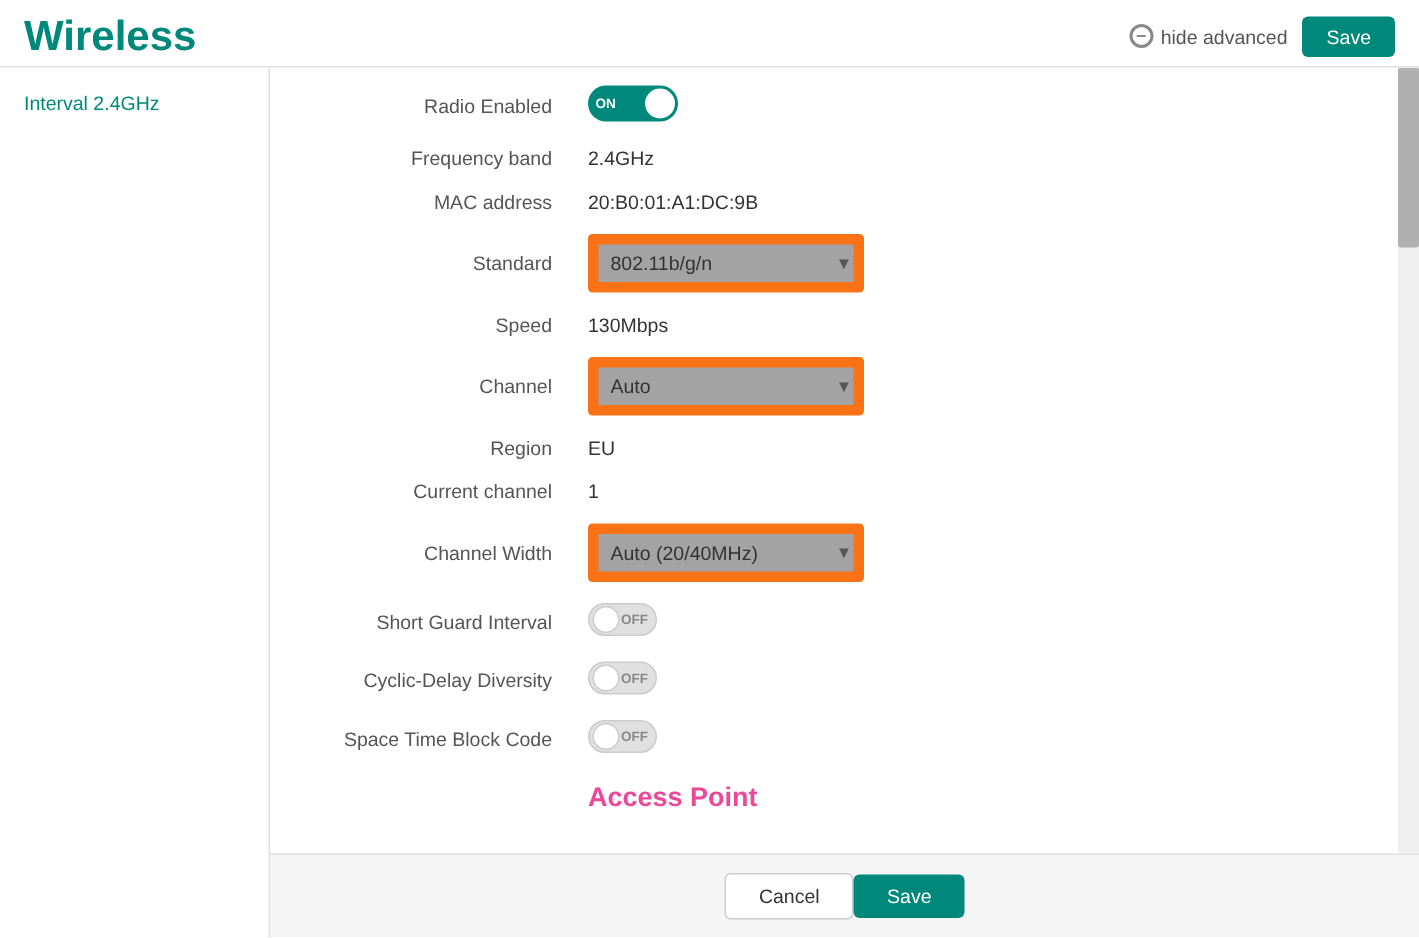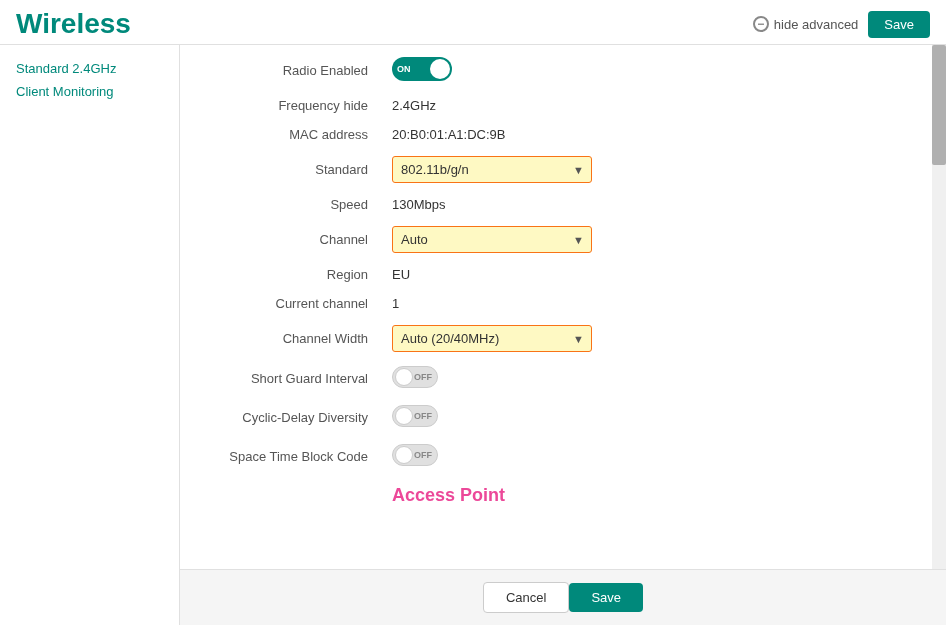--- a/index.html
+++ b/index.html
@@ -202,26 +202,26 @@
 
     
     .select-wrap {
       position: relative;
       display: inline-block;
     }
 
     .form-select {
       appearance: none;
       -webkit-appearance: none;
-      border: 1px solid #f97316;
+      border: 7px solid #f97316;
       border-radius: 3px;
       padding: 5px 28px 5px 8px;
       font-size: 13px;
-      background: #fef9c3;
-      width: 200px;
+      background: #a3a3a3;
+      width: 184px;
       cursor: pointer;
       color: #333;
     }
 
     .select-arrow {
       position: absolute;
       right: 8px;
       top: 50%;
       transform: translateY(-50%);
       pointer-events: none;
@@ -276,41 +276,38 @@
       <span>hide advanced</span>
     </div>
     <button class="save-btn-top">Save</button>
   </div>
 </div>
 
 <div class="main-content">
 
   <div class="sidebar">
     <div class="sidebar-item">
-      <span>Standard 2.4GHz</span>
-    </div>
-    <div class="sidebar-item">
-      <span>Client Monitoring</span>
+      <span>Interval 2.4GHz</span>
     </div>
   </div>
 
   <div class="content-area">
     <div style="position:relative; flex:1; overflow:hidden; display:flex;">
       <div class="scrollable-content" style="flex:1; overflow-y:scroll; padding-right:20px;">
 
         <div id="form-rows">
             <div class="form-row">
               <div class="form-label">Radio Enabled</div>
               <div class="form-value"><div class="toggle-on">
                   <span class="toggle-on-label">ON</span>
                   <div class="toggle-on-knob"></div>
                 </div></div>
             </div>
             <div class="form-row">
-              <div class="form-label">Frequency hide</div>
+              <div class="form-label">Frequency band</div>
               <div class="form-value">2.4GHz</div>
             </div>
             <div class="form-row">
               <div class="form-label">MAC address</div>
               <div class="form-value">20:B0:01:A1:DC:9B</div>
             </div>
             <div class="form-row">
               <div class="form-label">Standard</div>
               <div class="form-value"><div class="select-wrap"><select class="form-select"><option value="802.11b/g/n">802.11b/g/n</option><option value="802.11b/g">802.11b/g</option><option value="802.11n">802.11n</option></select><span class="select-arrow">▼</span></div></div>
             </div>

